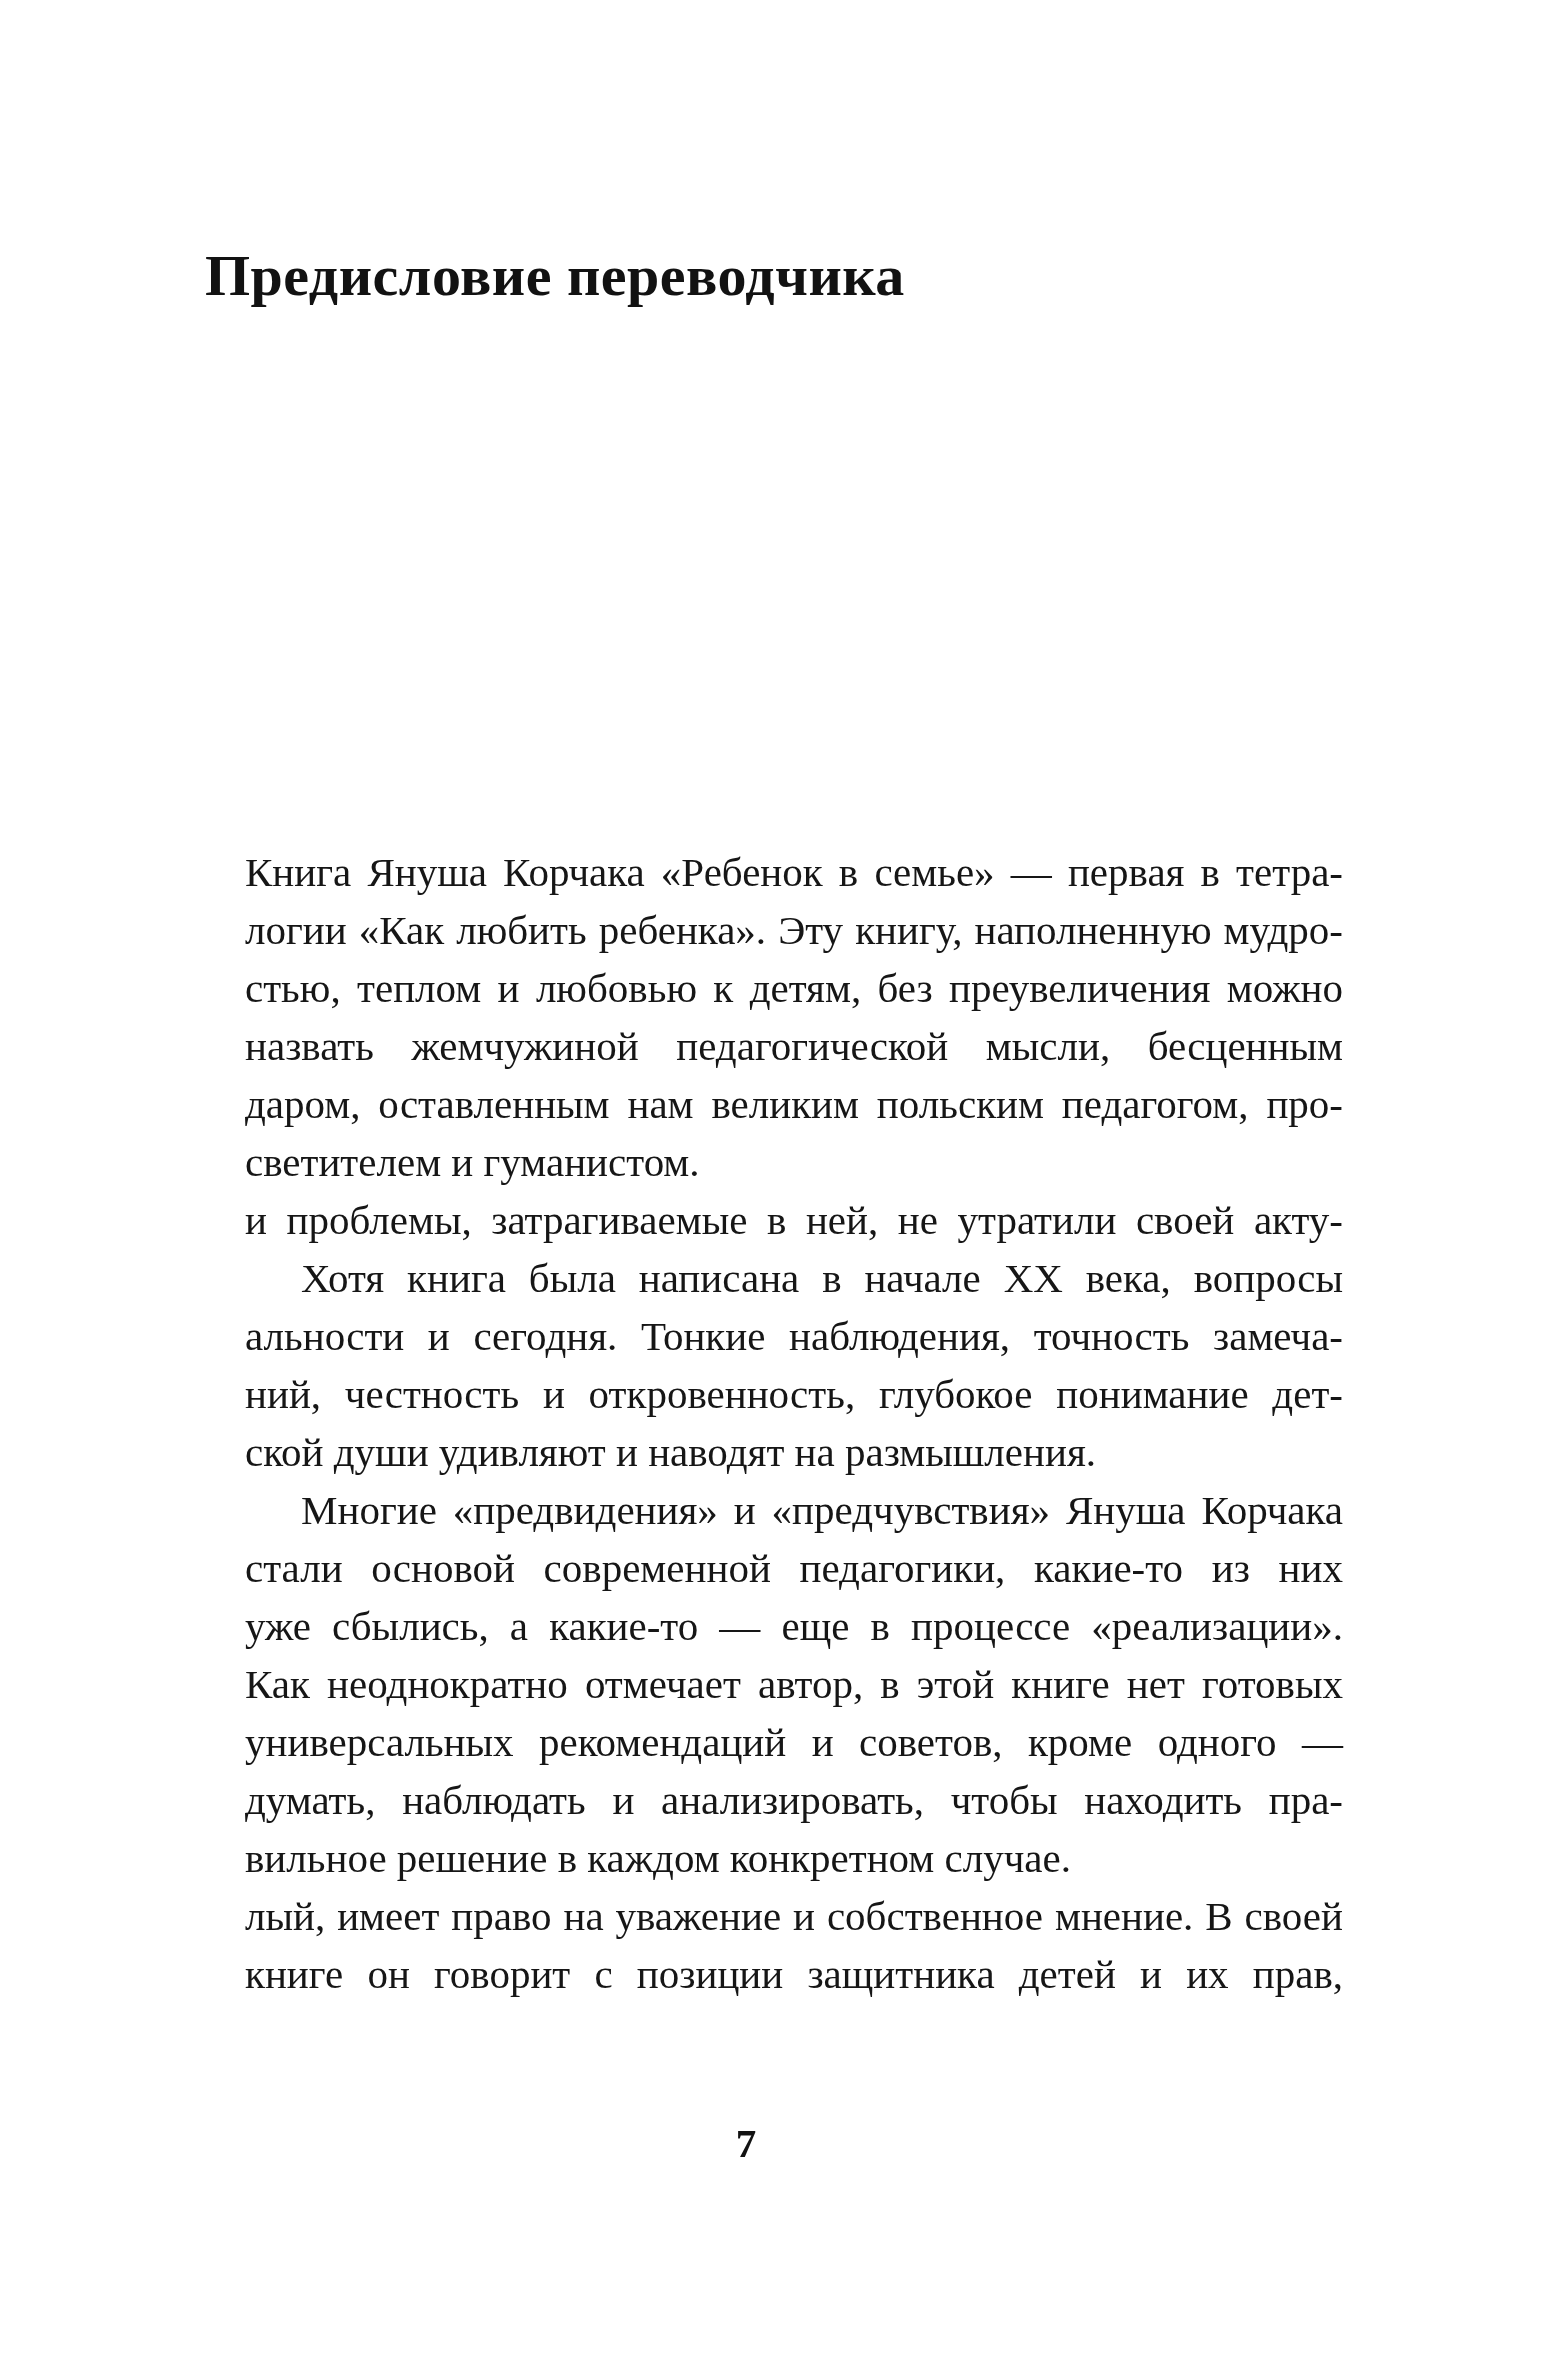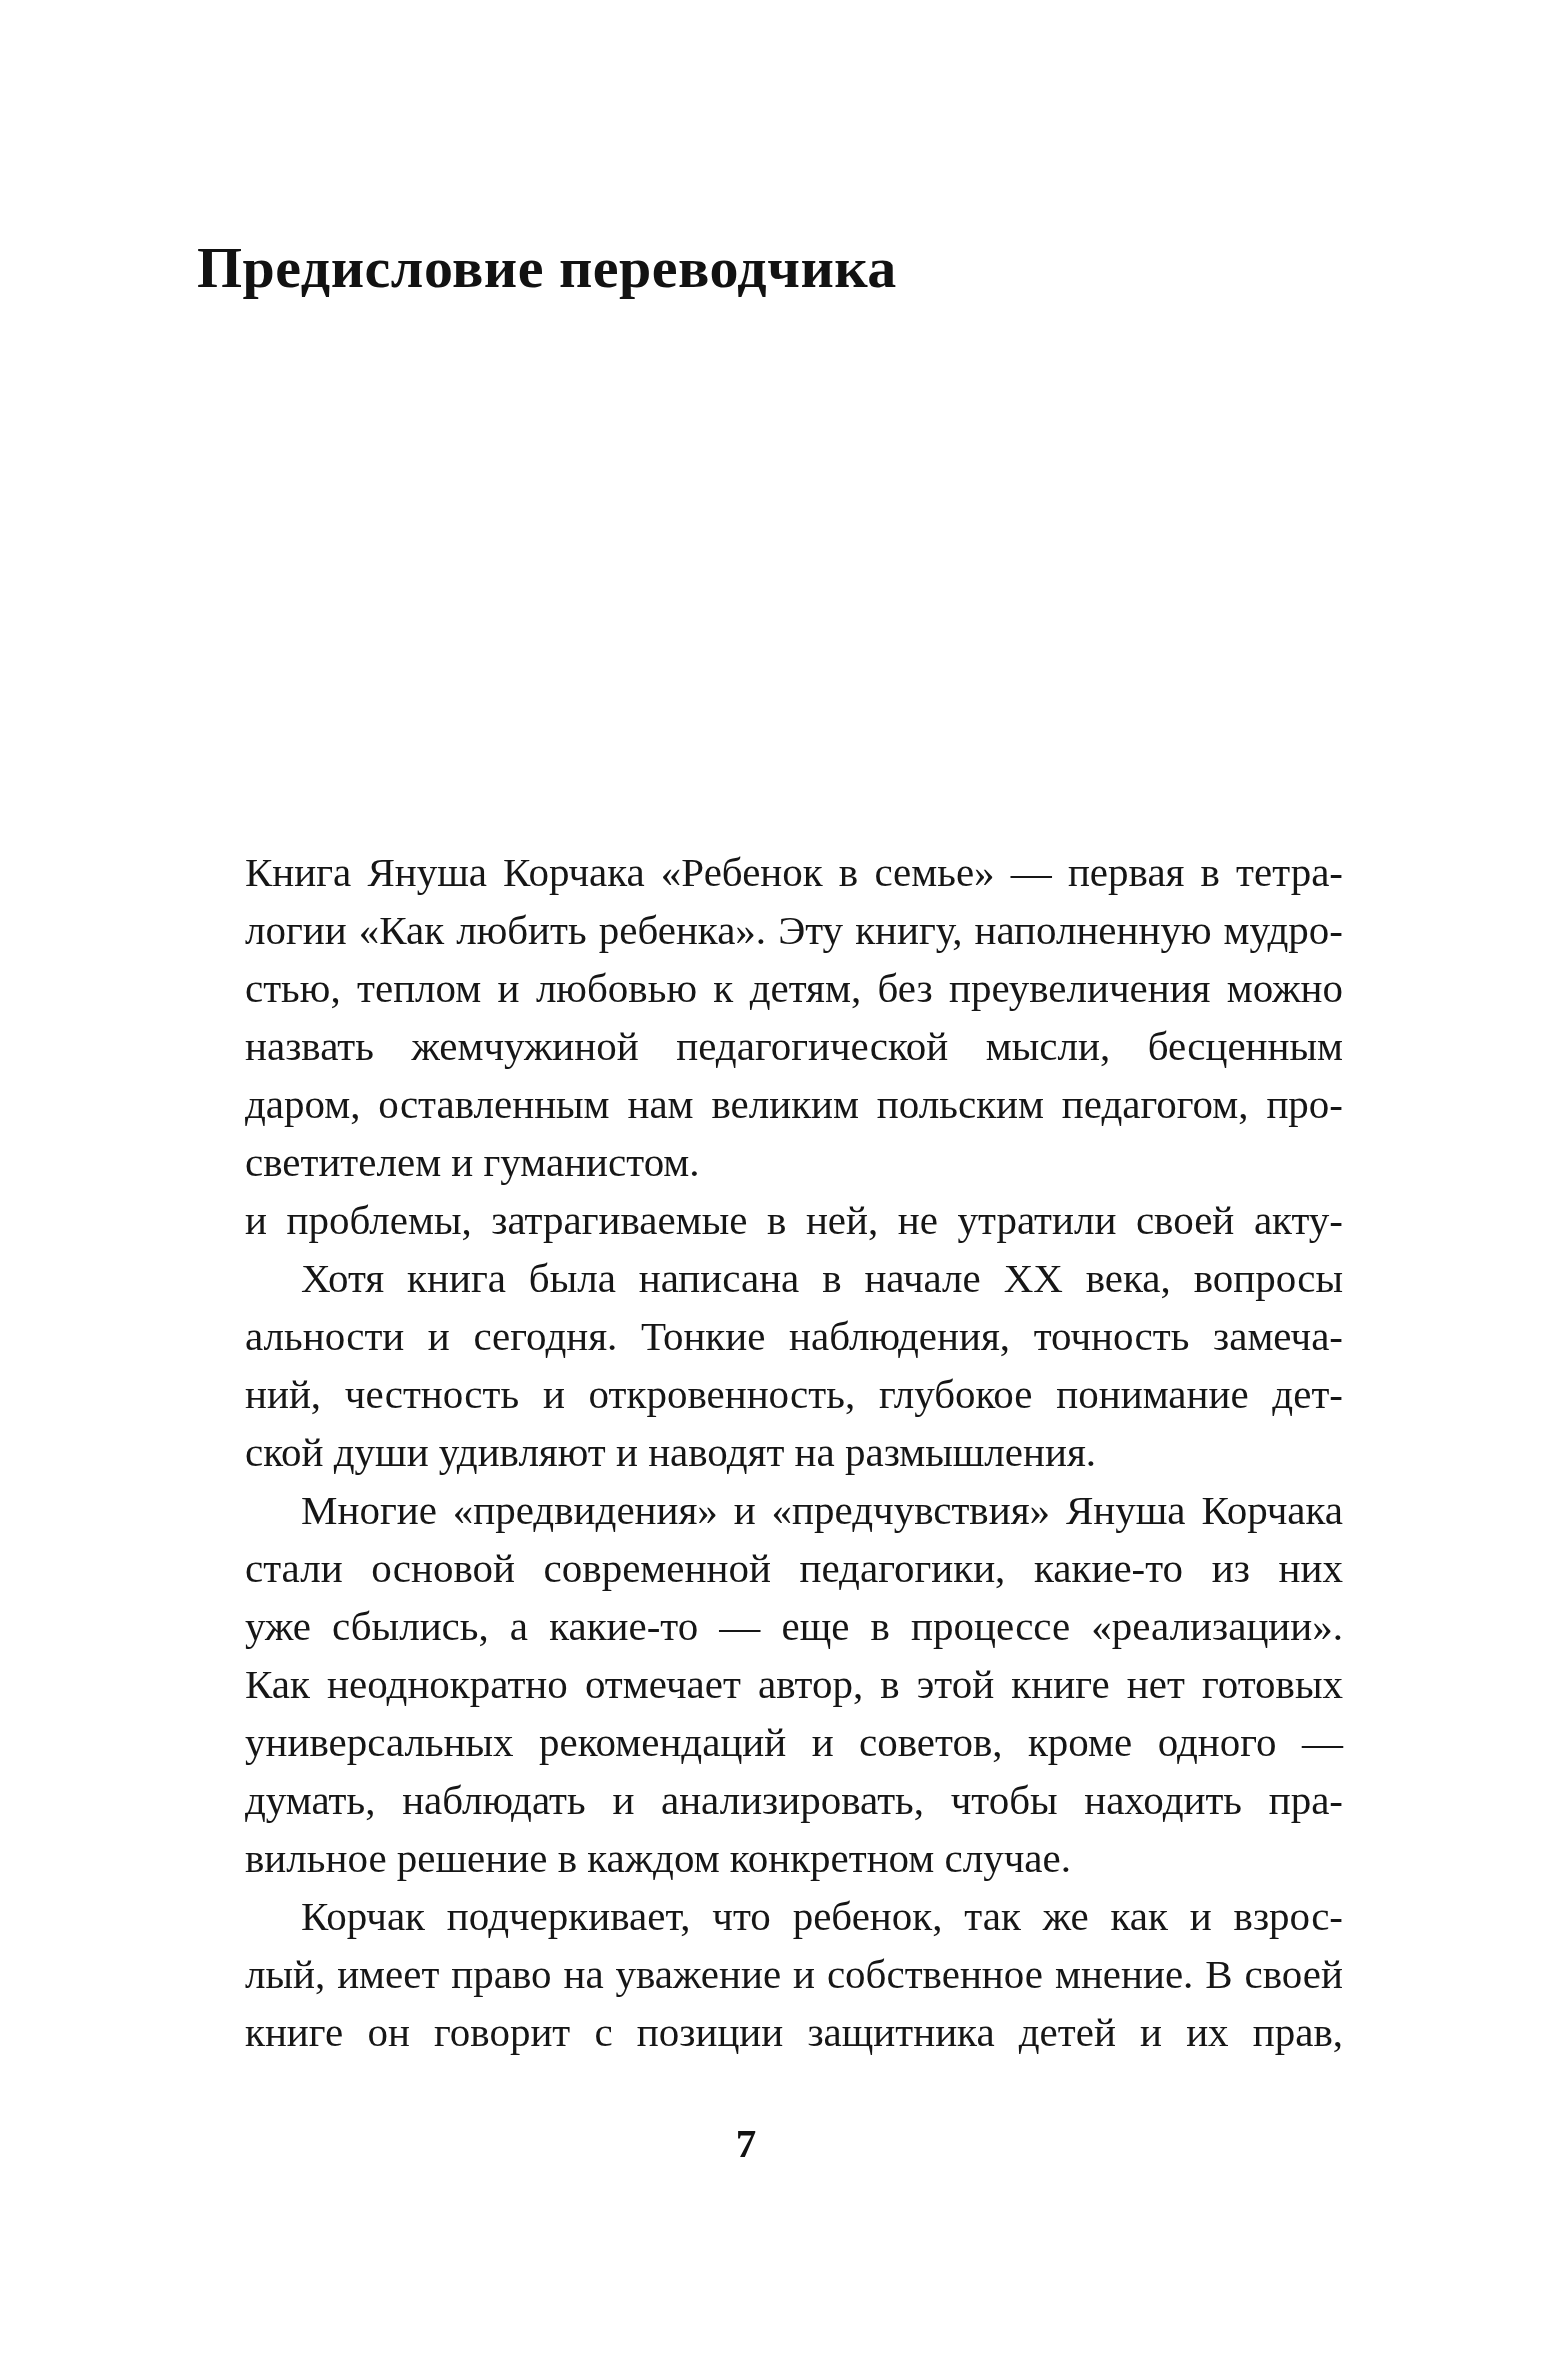--- a/index.html
+++ b/index.html
@@ -13,21 +13,21 @@
     height: 2354px;
     background: #ffffff;
     font-family: "Liberation Serif", "DejaVu Serif", serif;
     color: #161616;
     overflow: hidden;
   }
   .title {
     position: absolute;
     left: 197px;
     top: 233px;
-    margin: 0;
+    margin: 8px;
     font-size: 58px;
     line-height: 69px;
     font-weight: 700;
     letter-spacing: 0.5px;
     white-space: nowrap;
     color: #121212;
   }
   .body {
     position: absolute;
     left: 197px;
@@ -81,20 +81,19 @@
       <div class="line">альности и сегодня. Тонкие наблюдения, точность замеча-</div>
       <div class="line">ний, честность и откровенность, глубокое понимание дет-</div>
       <div class="line end">ской души удивляют и наводят на размышления.</div>
       <div class="line indent">Многие «предвидения» и «предчувствия» Януша Корчака</div>
       <div class="line">стали основой современной педагогики, какие-то из них</div>
       <div class="line">уже сбылись, а какие-то — еще в процессе «реализации».</div>
       <div class="line">Как неоднократно отмечает автор, в этой книге нет готовых</div>
       <div class="line">универсальных рекомендаций и советов, кроме одного —</div>
       <div class="line">думать, наблюдать и анализировать, чтобы находить пра-</div>
       <div class="line end">вильное решение в каждом конкретном случае.</div>
-      <div class="line indent">Корчак подчеркивает, что ребенок, так же как и взрос-</div>
       <div class="line">лый, имеет право на уважение и собственное мнение. В своей</div>
       <div class="line">книге он говорит с позиции защитника детей и их прав,</div>
     </div>
 
   <div class="pagenum">7</div>
 </div>
 
 
 </body></html>

